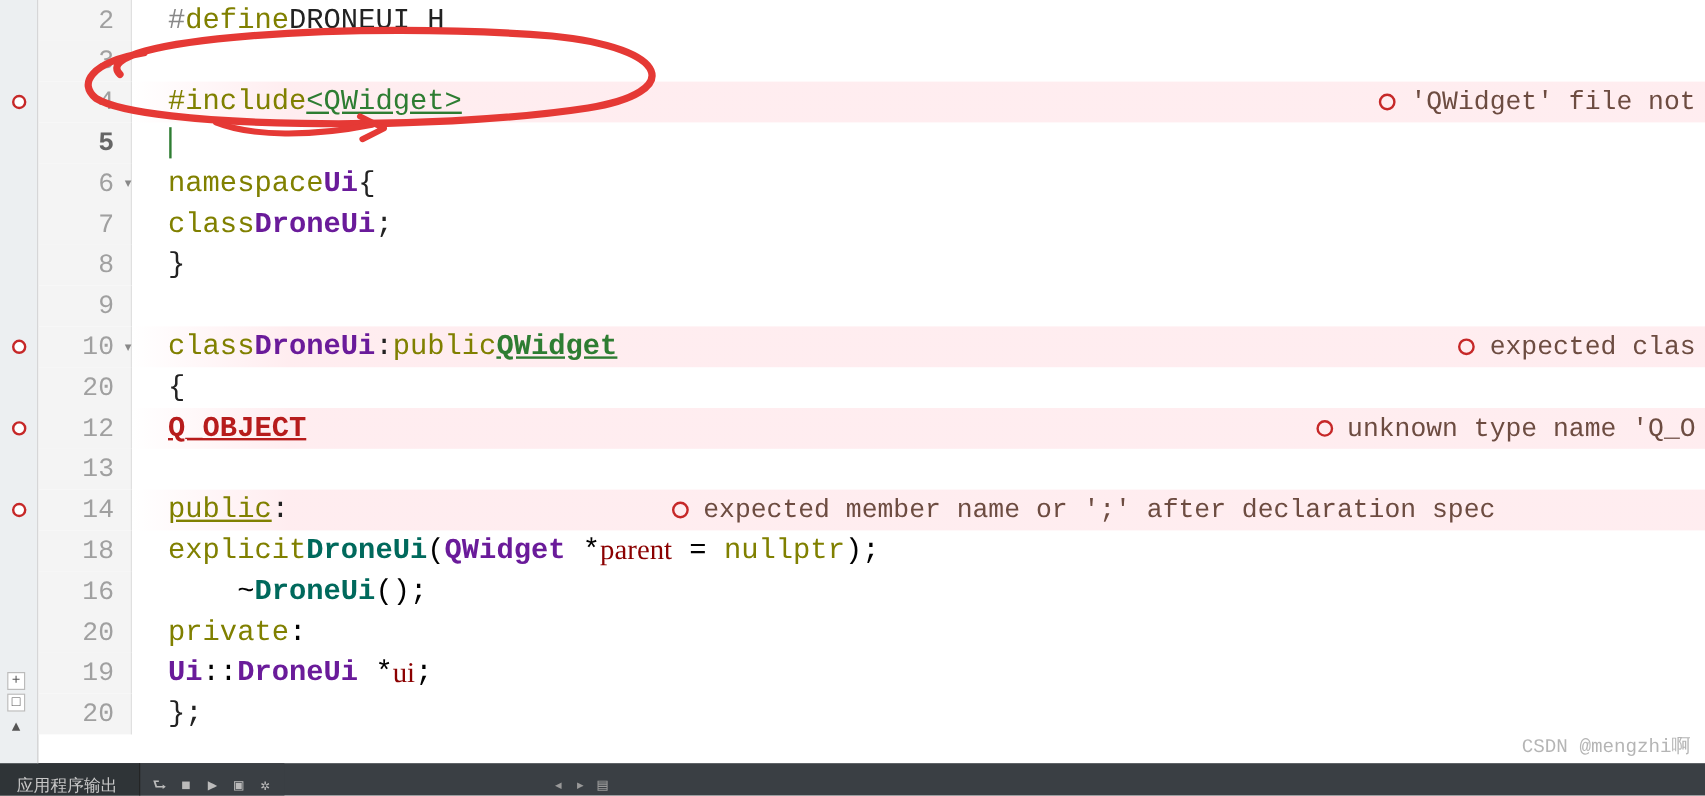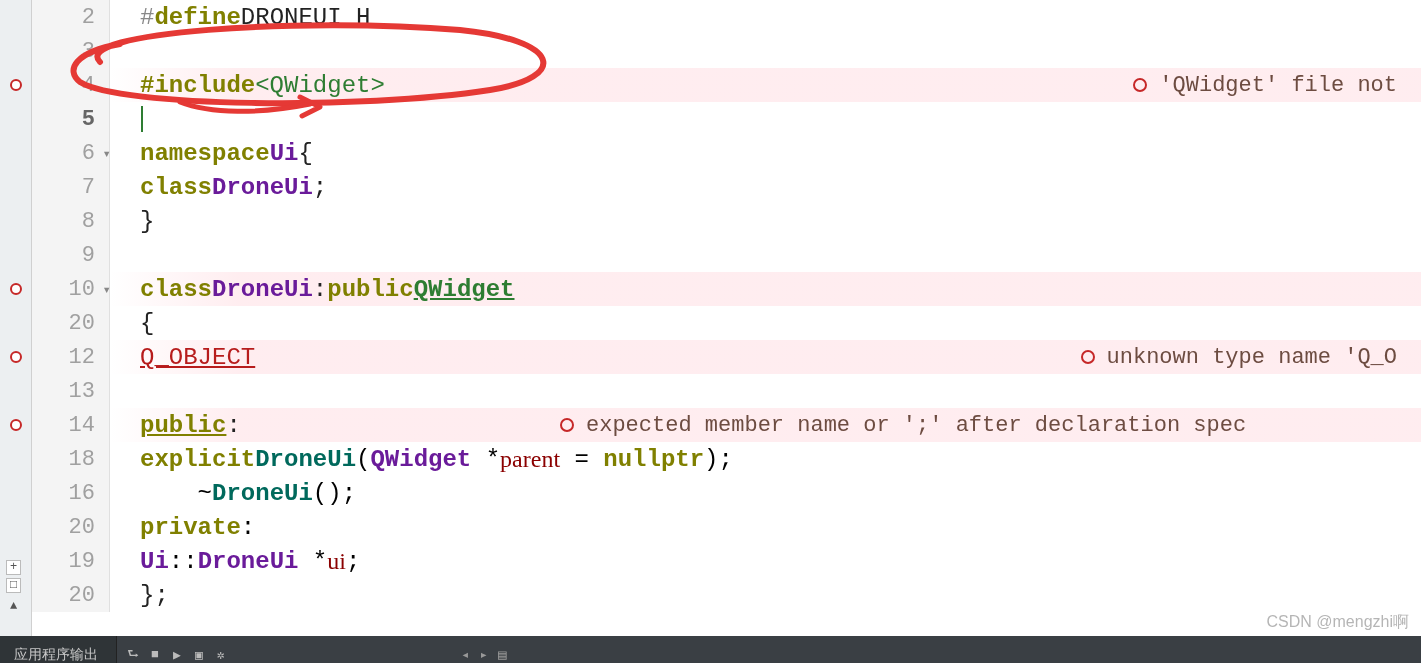--- a/index.html
+++ b/index.html
@@ -8,41 +8,41 @@
   .left-rail { width: 32px; background:#eceff1; border-right:1px solid #d0d0d0; position:relative; }
   .rail-btn { position:absolute; left:6px; width:15px; height:15px; font-size:12px; color:#555; background:#fff; border:1px solid #bbb; text-align:center; line-height:13px; cursor:pointer;}
   .code-area { flex:1; position:relative; }
   .line { height:34px; display:flex; align-items:center; font-size:24px; position:relative; }
   .gutter { width:78px; min-width:78px; text-align:right; padding-right:14px; color:#a0a0a0; background:#f4f4f4; border-right:1px solid #e0e0e0; font-size:22px; height:100%; display:flex; align-items:center; justify-content:flex-end; position:relative;}
   .gutter.current { color:#666; font-weight:bold; }
   .break-dot { position:absolute; left:-22px; width:12px; height:12px; border:2px solid #c62828; border-radius:50%; background:#fff; }
   .fold { position:absolute; right:-2px; color:#888; font-size:14px; }
   .code { padding-left:30px; white-space:pre; flex:1; height:100%; display:flex; align-items:center; position:relative;}
   .err-bg { background: linear-gradient(to right, rgba(255,235,238,0) 0%, rgba(255,235,238,.9) 10%, rgba(255,235,238,.9) 100%); }
-  .kw-olive { color:#808000;font-weight:bold; }
+  .kw-olive { color:#808000; }
   .kw-purple { color:#6a1b9a; font-weight:bold; }
   .kw-teal { color:#00695c; font-weight:bold; }
-  .kw-green { color:#2e7d32; }
+  .kw-green { color:#2e7d32; text-decoration:underline; }
   .kw-green-b { color:#2e7d32; font-weight:bold; text-decoration:underline; }
-  .kw-red-u { color:#b71c1c; text-decoration:underline; font-weight:normal;}
+  .kw-red-u { color:#b71c1c; text-decoration:underline; font-weight:bold;}
   .kw-brown { color:#8b0000;font-family:Liberation Serif, serif; }
   .kw-gray { color:#888; }
   .kw-black { color:#222; }
-  .inline-err { position:absolute; right:0; top:0; height:100%; display:flex; align-items:center; color:#6d4c41; font-size:22px; padding-right:24px;}
+  .inline-err { position:absolute; right:0; top:0; height:100%; display:flex; align-items:center; color:#6d4c41; font-size:22px; padding-right:8px;}
   .inline-err::before { content:""; display:inline-block; width:10px; height:10px; border:2px solid #c62828; border-radius:50%; margin-right:12px;}
   .cursor-bar { display:inline-block; width:2px; height:26px; background:#2e7d32; vertical-align:middle; margin-left:1px;}
   .annotation { position:absolute; pointer-events:none; z-index:50; }
   .annotation svg { overflow:visible; }
   .statusbar { height:37px; background:#3a3f44; display:flex; align-items:center; color:#c8c8c8; font-size:14px; }
   .out-label { padding:0 18px 0 14px; background:#2f3437; height:100%; display:flex; align-items:center; border-right:1px solid #222;}
   .tb-icons { display:flex; align-items:center; gap:2px; height:100%; padding:0 6px; background:#3a3f44;}
   .tb-icons span { width:20px; height:20px; display:flex; align-items:center; justify-content:center; font-size:13px; color:#bbb; border-radius:2px;}
   .filter-box { flex:0 0 210px; height:20px; background:#0f172a; border:1px solid #555; color:#888; font-size:13px; padding:0 8px; display:flex; align-items:center; margin-left:4px;margin-top:48px;}
   .tb-right { display:flex; align-items:center; gap:10px; padding:0 10px;}
-  .watermark { position:absolute; right:12px; bottom:30px; color:rgba(120,120,120,.55); font-size:16px; font-family:Liberation Sans, sans-serif; z-index:60;}
+  .watermark { position:absolute; right:12px; bottom:30px; color:rgba(120,120,120,.55); font-size:16px; font-family:Liberation Mono, monospace; z-index:60;}
 </style>
 </head>
 <body>
 
 <div class="editor-wrap">
   <div class="left-rail">
     <div class="rail-btn" style="top:560px">+</div>
     <div class="rail-btn" style="top:578px">□</div>
     <div class="rail-btn" style="top:600px;border:none;background:transparent">▲</div>
   </div>
@@ -74,21 +74,21 @@
       <div class="line">
         <div class="gutter">8</div>
         <div class="code"><span class="kw-black">}</span></div>
       </div>
       <div class="line">
         <div class="gutter">9</div>
         <div class="code"></div>
       </div>
       <div class="line">
         <div class="gutter">10<div class="break-dot"></div><div class="fold">▾</div></div>
-        <div class="code err-bg"><span class="kw-olive">class</span> <span class="kw-purple">DroneUi</span> <span class="kw-black">:</span> <span class="kw-olive">public</span> <span class="kw-green-b">QWidget</span></div>
+        <div class="code err-bg"><span class="kw-olive">class</span> <span class="kw-purple">DroneUi</span> <span class="kw-black">:</span> <span class="kw-olive">public</span> <span class="kw-green-b">QWidget</span><div class="inline-err">expected clas</div></div>
       </div>
       <div class="line">
         <div class="gutter">20</div>
         <div class="code"><span class="kw-black">{</span></div>
       </div>
       <div class="line">
         <div class="gutter">12<div class="break-dot"></div></div>
         <div class="code err-bg">    <span class="kw-red-u">Q_OBJECT</span><div class="inline-err">unknown type name 'Q_O</div></div>
       </div>
       <div class="line">

